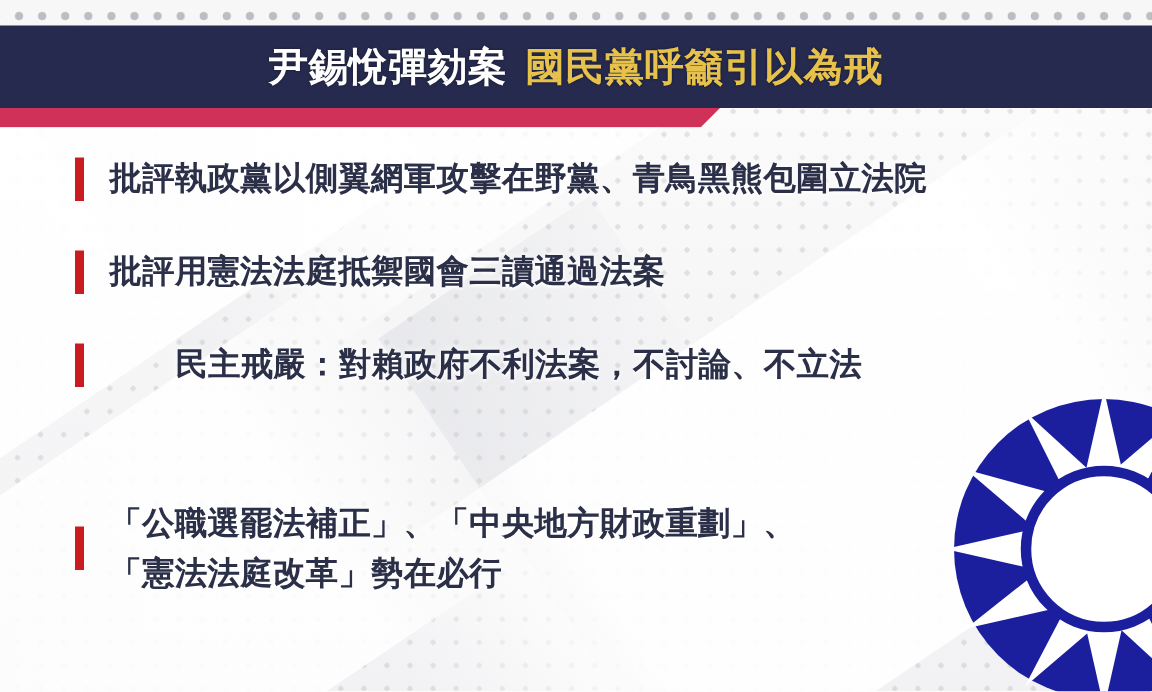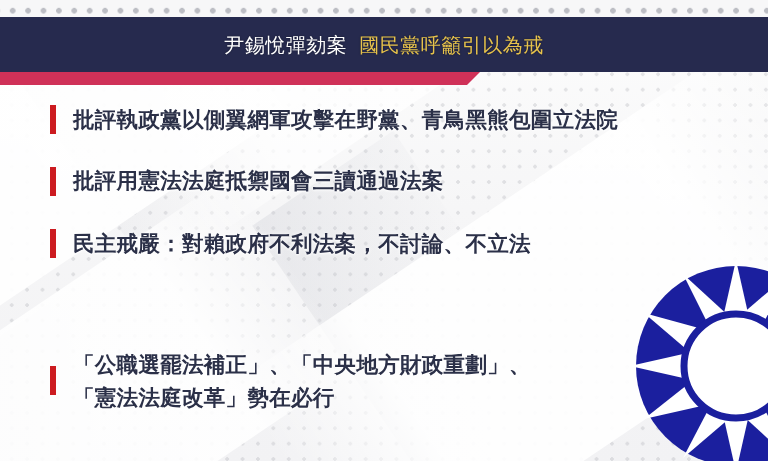--- a/index.html
+++ b/index.html
@@ -72,22 +72,22 @@
     position: absolute;
     left: 0; top: 17px;
     width: 768px;
     height: 55px;
     background: #262a4e;
     display: flex;
     align-items: center;
     justify-content: center;
   }
   .header-title {
-    font-size: 20px;
-    font-weight: 400;
+    font-size: 26px;
+    font-weight: 700;
     letter-spacing: 0.5px;
     white-space: nowrap;
     line-height: 1;
   }
   .title-white {
     color: #ffffff;
     text-shadow: 0 0 2px rgba(0,0,0,0.45);
   }
   .title-gold {
     color: #e6c24c;
@@ -138,23 +138,23 @@
     font-size: 21.5px;
     font-weight: 700;
     color: #2b3048;
     line-height: 1.55;
     letter-spacing: 0.3px;
     white-space: pre-line;
     text-shadow: 0 1px 2px rgba(255,255,255,0.95), 0 0 4px rgba(255,255,255,0.9);
   }
   .item-0 { top: 18px;  }
   .item-1 { top: 80px; font-family: Liberation Serif, serif;  }
-  .item-2 { top: 142px; }
+  .item-2 { top: 142px; gap: 44px; }
   .item-3 { top: 203px; }
-  .item-4 { top: 263px; }
+  .item-4 { top: 248px; }
   .item-4 .bullet-marker { margin-top: 18px; }
 </style>
 </head>
 <body>
 
 <div id="screen">
 
   <div class="bg-base"></div>
   <div class="bg-dots"></div>
   <div class="bg-shade shade-a"></div>

